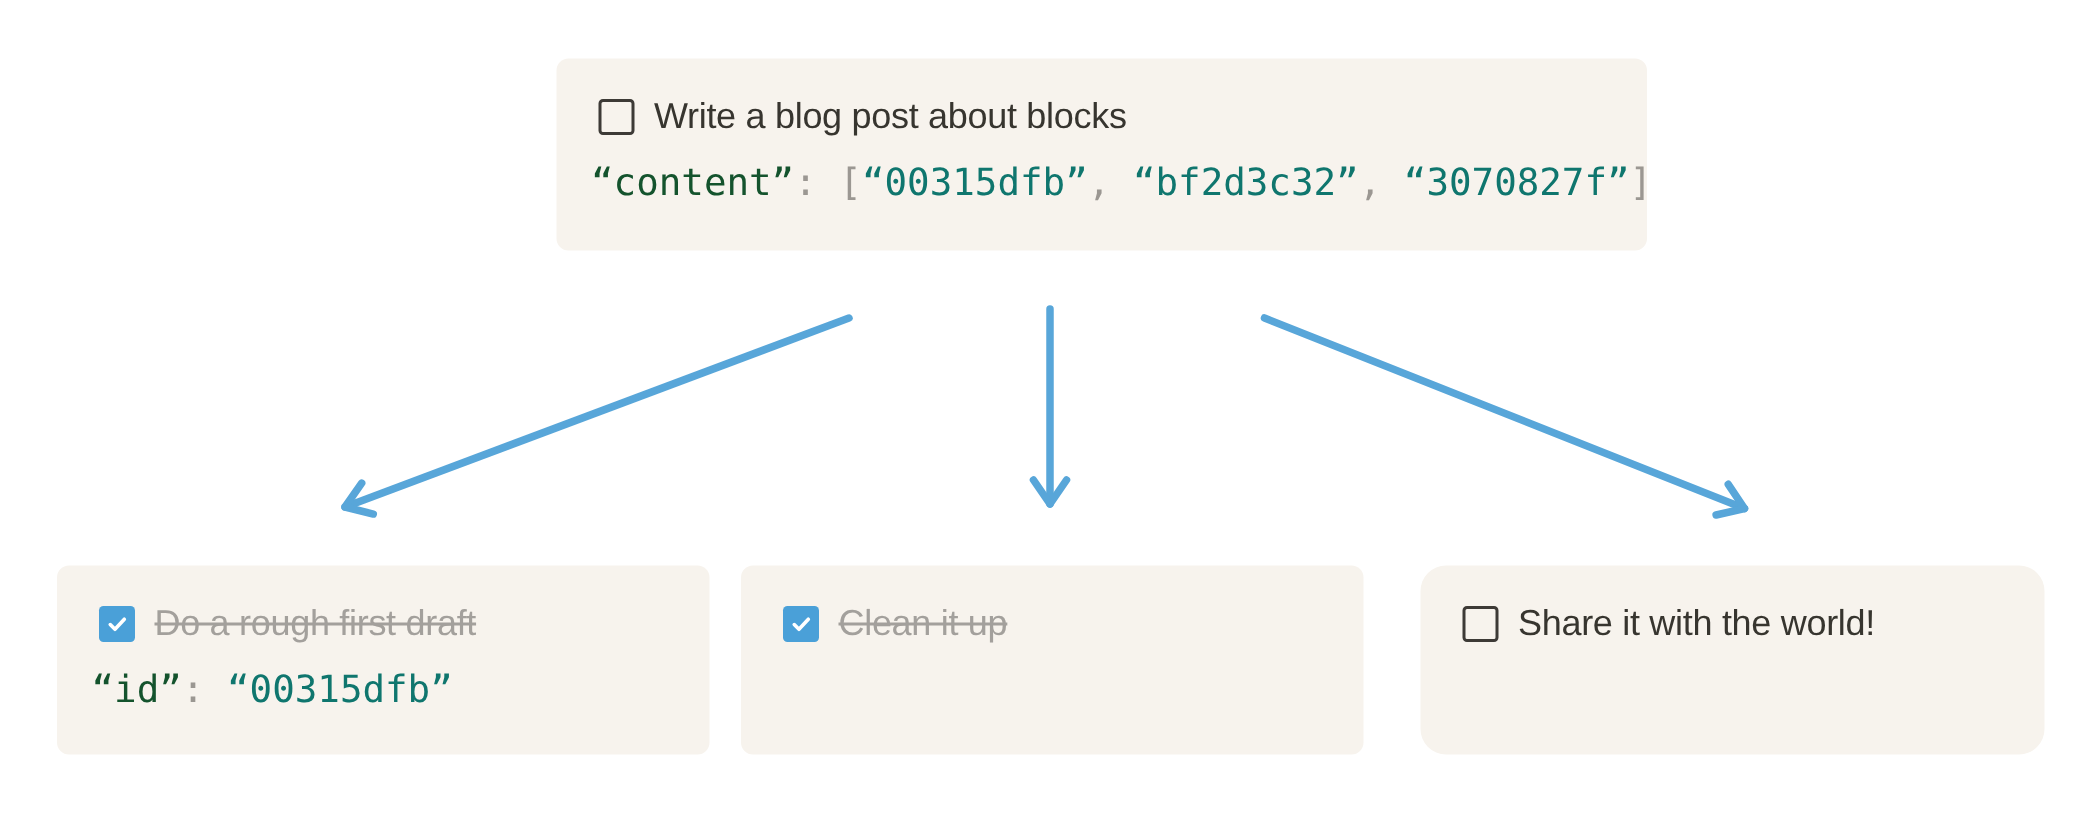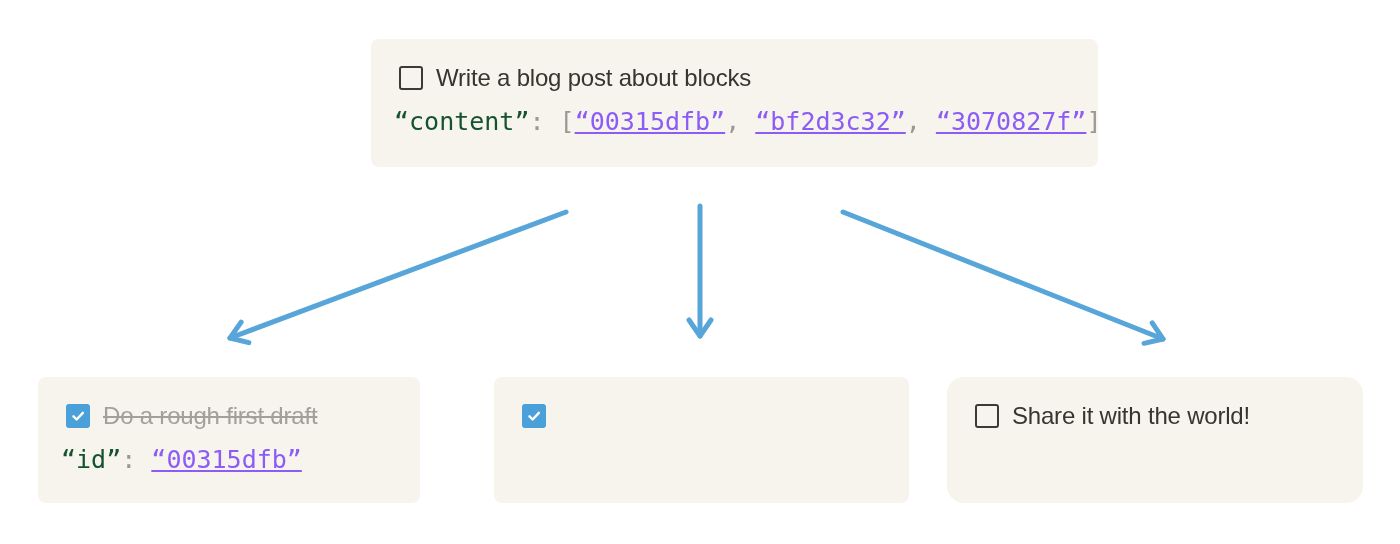--- a/index.html
+++ b/index.html
@@ -14,21 +14,21 @@
   }
 
   .card {
     position: absolute;
     background: #f7f3ed;
     border-radius: 8px;
     padding: 24px 28px;
     box-sizing: border-box;
   }
   .card-parent { left: 337px; top: 39px;  width: 727px; height: 128px; margin-left: 34px; }
-  .card-child-0 { left: 38px;  top: 377px; width: 382px; height: 126px; }
+  .card-child-0 { left: 38px;  top: 377px; width: 435px; height: 126px; }
   .card-child-1 { left: 494px; top: 377px; width: 415px; height: 126px; }
   .card-child-2 { left: 947px; top: 377px; width: 416px; height: 126px; border-radius: 17px; }
 
   .todo-row {
     display: flex;
     align-items: center;
     gap: 13px;
     height: 30px;
   }
   .todo-label {
@@ -67,21 +67,21 @@
     margin-top: 13px;
     margin-left: -5px;
     font-family: "DejaVu Sans Mono", monospace;
     font-size: 25px;
     line-height: 32px;
     white-space: nowrap;
   }
   .code-line span { white-space: pre; }
   .tok-key   { color: #14532d; }
   .tok-punct { color: #9b9792; }
-  .tok-str   { color: #8b5cf6; text-decoration: underline; }
+  .tok-str   { color: #0f766e; }
 
   .arrows-layer {
     position: absolute;
     left: 0; top: 0;
     width: 1400px;
     height: 544px;
     pointer-events: none;
   }
 </style>
 </head>
@@ -130,20 +130,21 @@
     </div>
   </div>
 
   <div class="card card-child-1">
     <div class="todo-row">
       <span class="checkbox checked">
         <svg width="18" height="18" viewBox="0 0 24 24">
           <polyline points="6,12.5 10.2,16.7 18.5,7.8" fill="none" stroke="#ffffff" stroke-width="3.2" stroke-linecap="round" stroke-linejoin="round"></polyline>
         </svg>
       </span>
+      <span class="todo-label done">Clean it up</span>
     </div>
   </div>
 
   <div class="card card-child-2">
     <div class="todo-row">
       <span class="checkbox unchecked"></span>
       <span class="todo-label">Share it with the world!</span>
     </div>
   </div>
 

